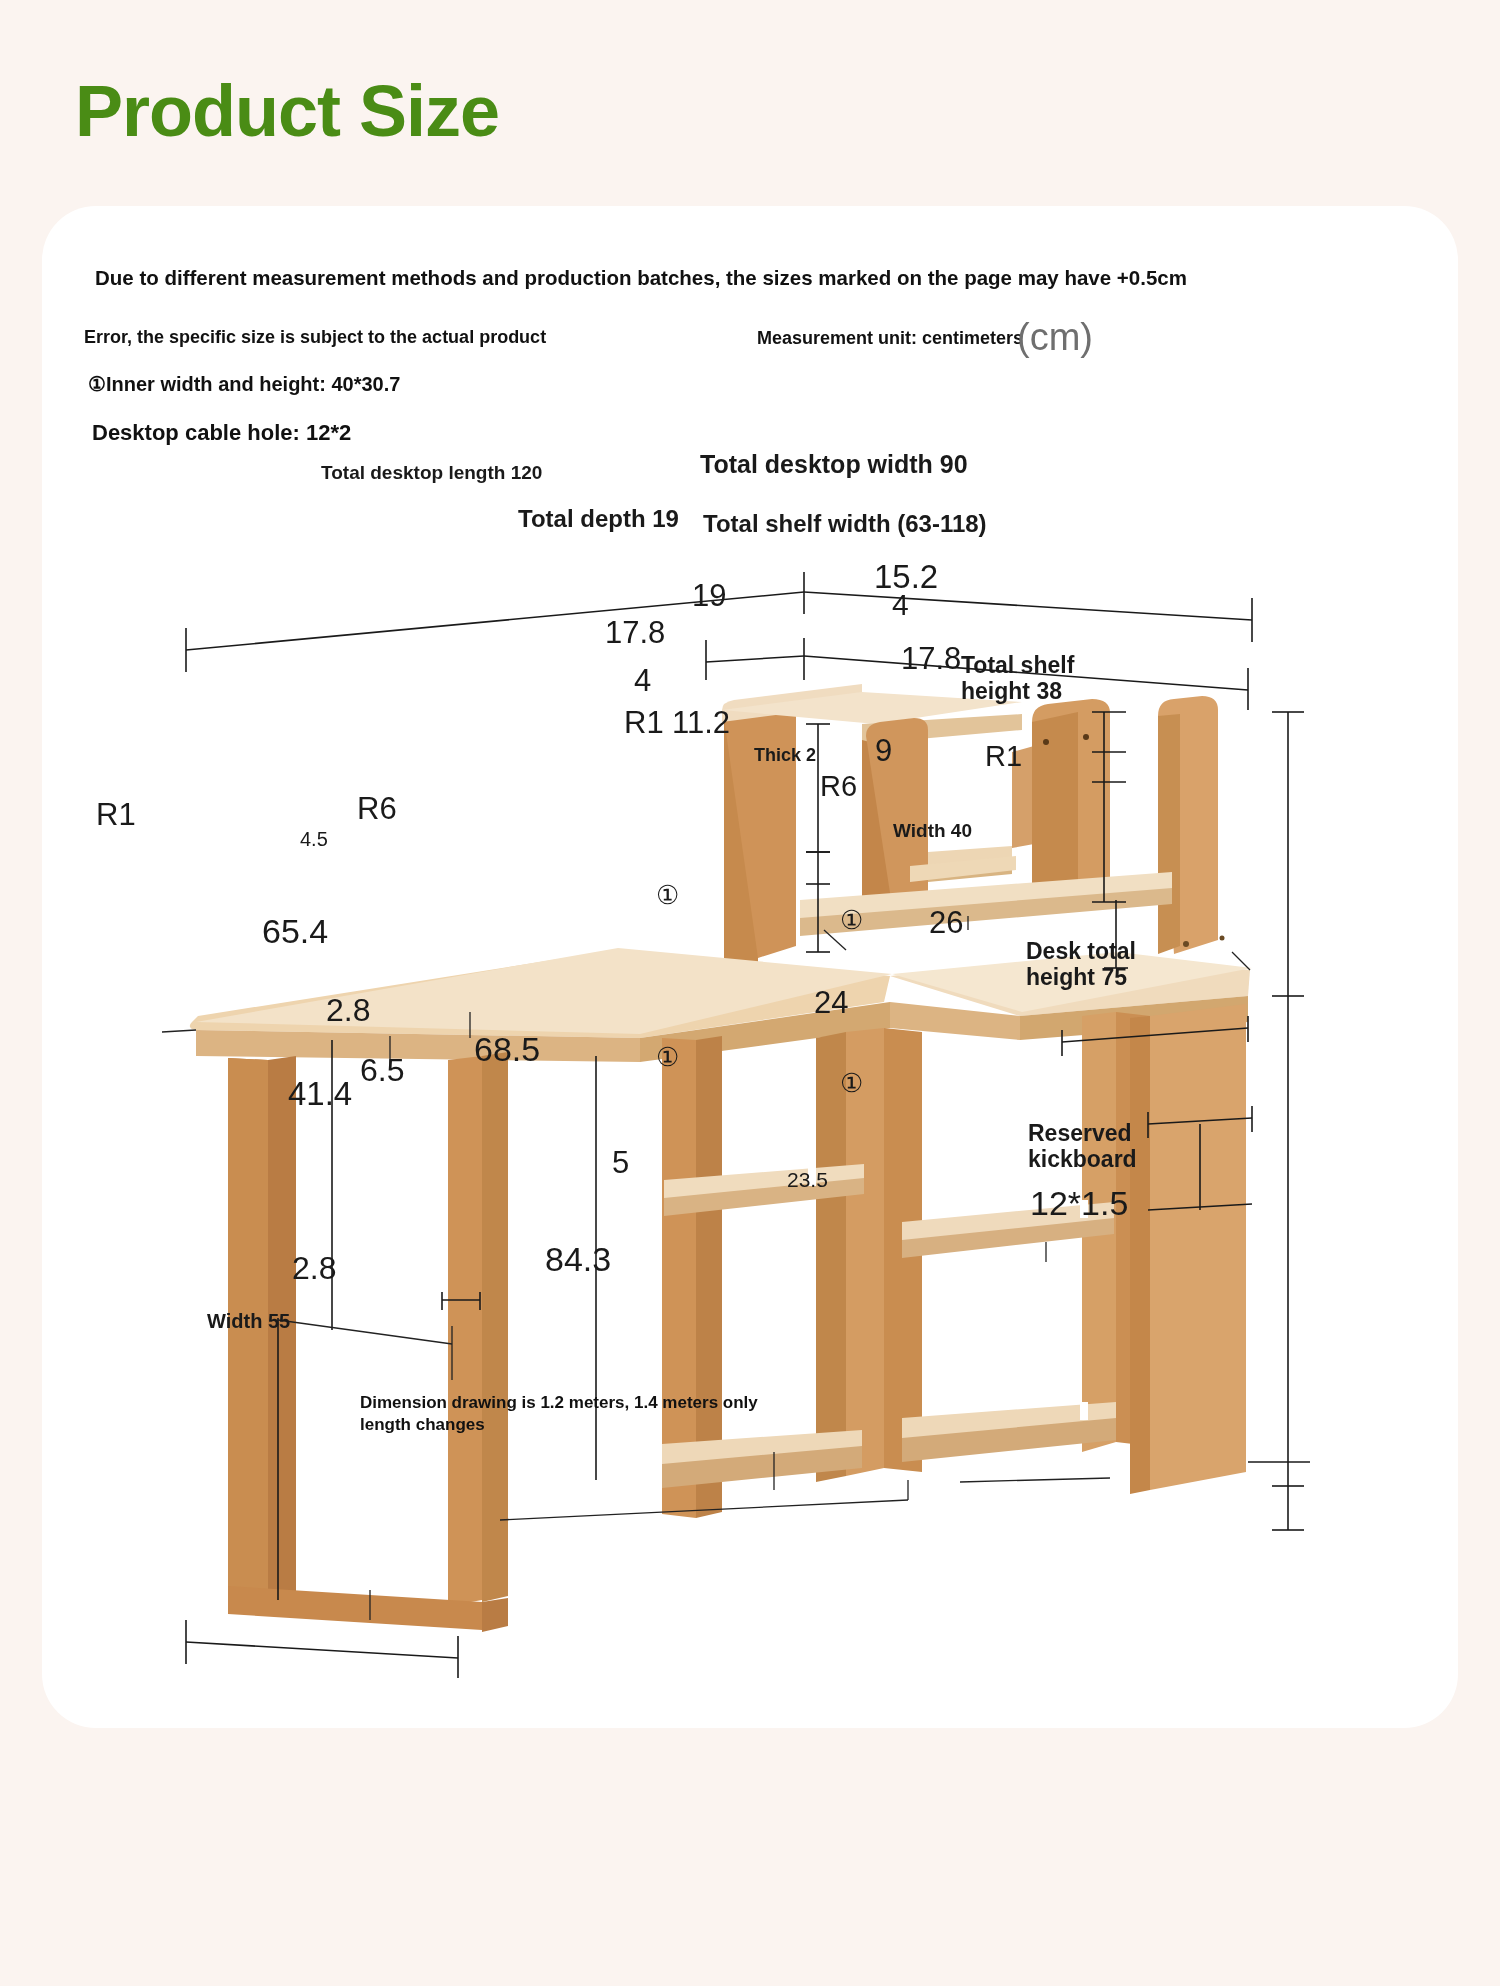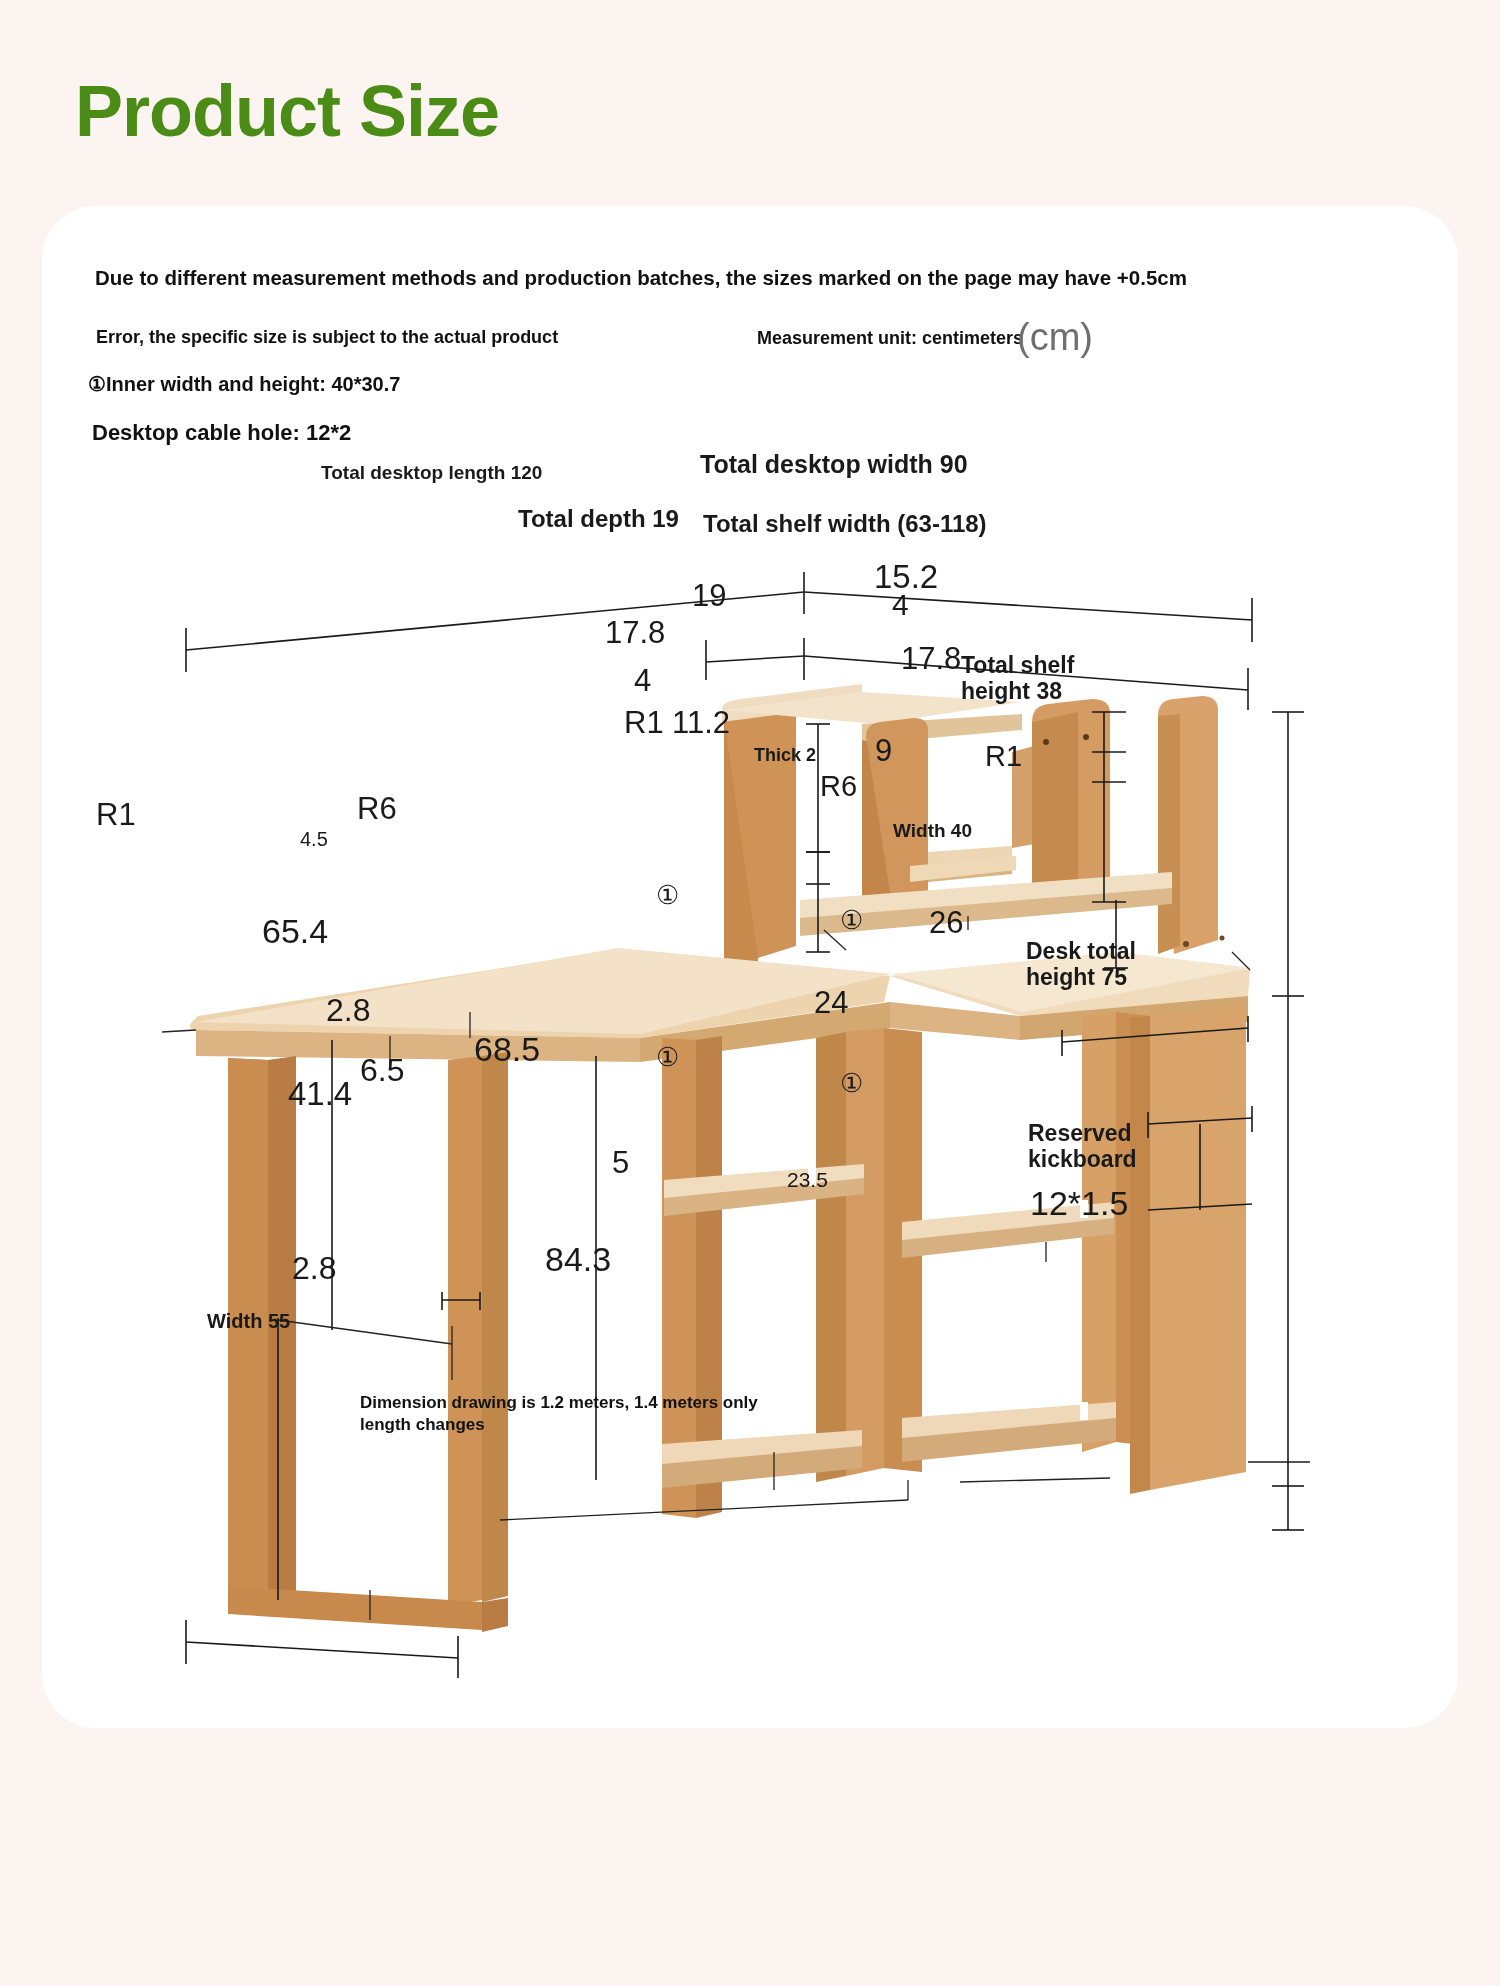--- a/index.html
+++ b/index.html
@@ -15,21 +15,21 @@
     letter-spacing:-1px;line-height:1;margin-left:25px;
   }
   #card{
     position:absolute;left:42px;top:206px;
     width:1416px;height:1522px;
     background:#ffffff;
     border-radius:54px;
   }
   .txt{position:absolute;color:#111;white-space:nowrap;}
   #disclaimer1{left:95px;top:266px;font-size:20.5px;font-weight:bold;}
-  #disclaimer2{left:96px;top:327px;font-size:18px;font-weight:bold;}
+  #disclaimer2{left:84px;top:327px;font-size:18px;font-weight:bold;}
   #unit-label{left:757px;top:328px;font-size:18px;font-weight:bold;}
   #unit-cm{left:1017px;top:316px;font-size:38px;color:#6f6f6f;font-weight:normal;}
   #note-inner{left:88px;top:372px;font-size:20px;font-weight:bold;}
   #note-cable{left:92px;top:420px;font-size:22px;font-weight:bold;}
   #bottom-caption{
     position:absolute;left:360px;top:1392px;width:430px;
     font-size:17px;font-weight:bold;color:#111;line-height:1.3;
   }
   
   .dim{position:absolute;white-space:nowrap;color:#1a1a1a;font-family:"Liberation Sans",sans-serif;}

